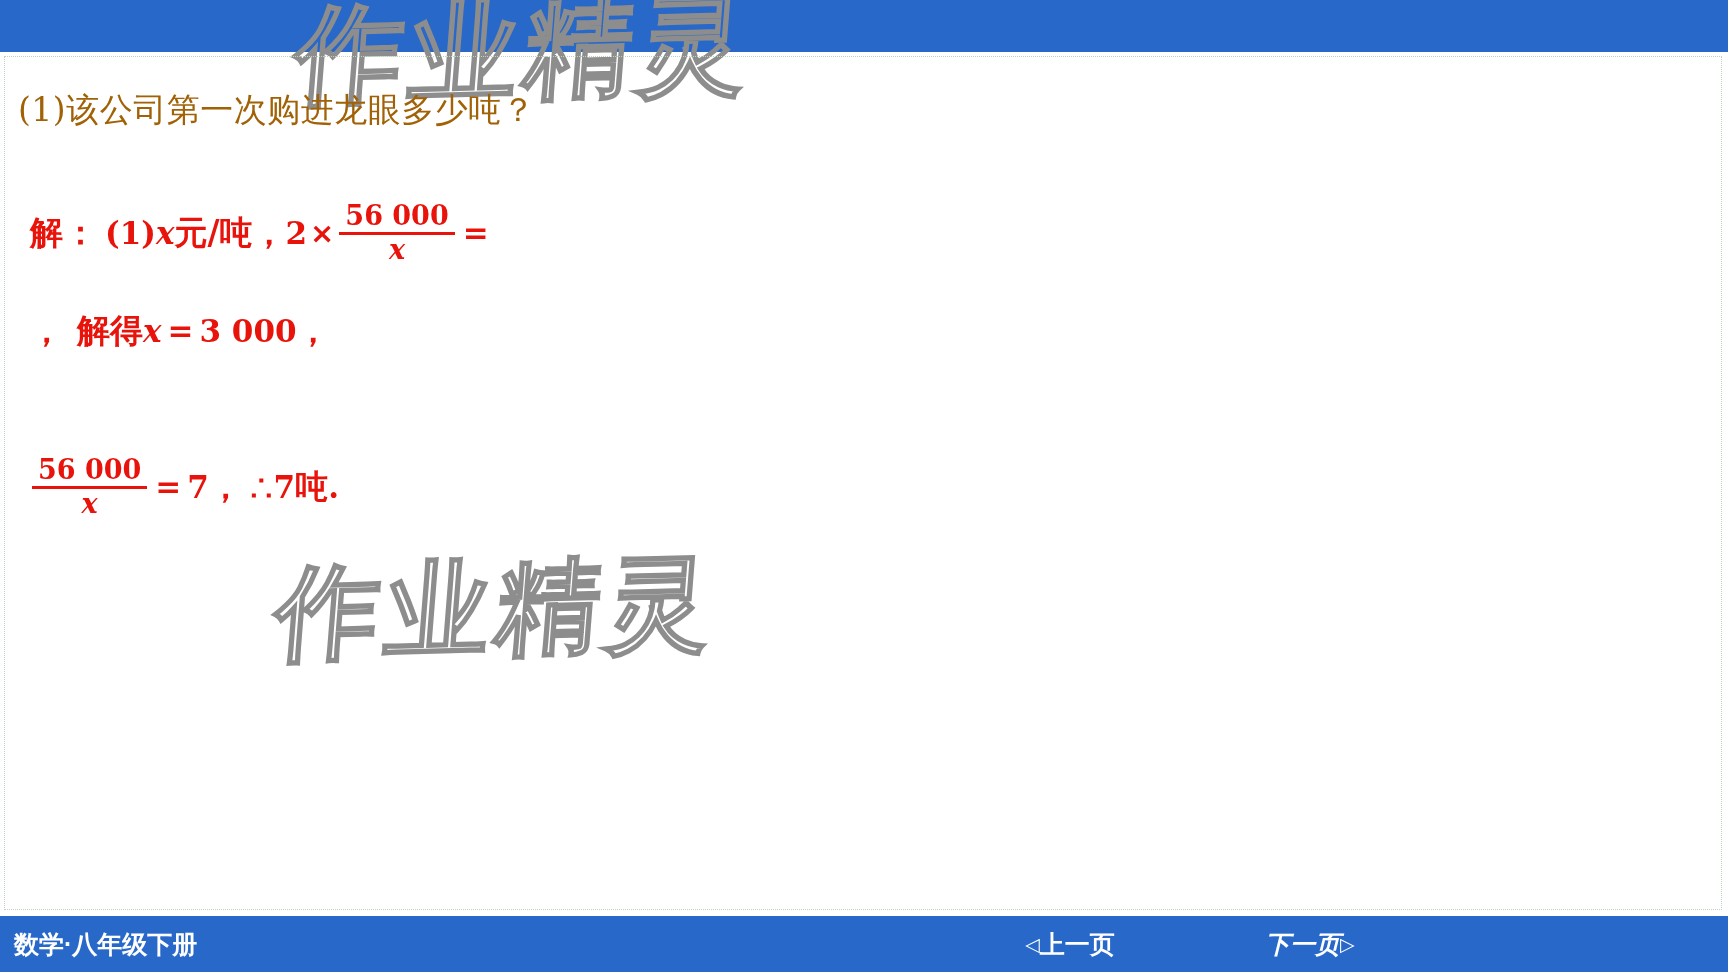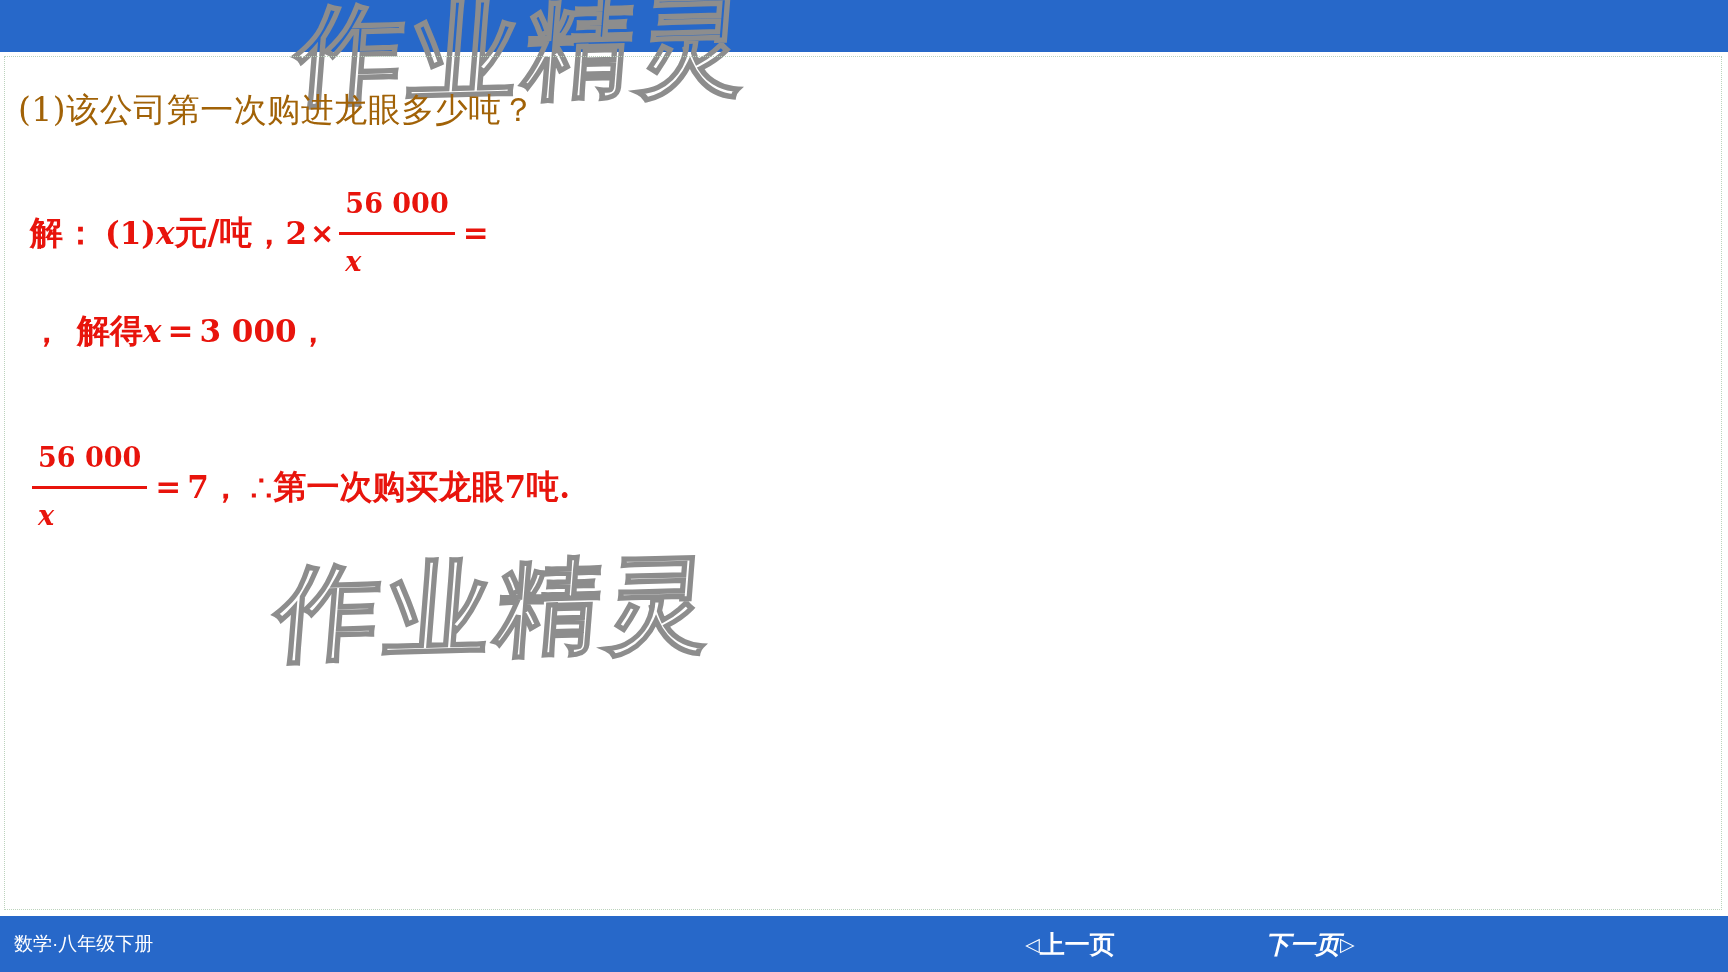--- a/index.html
+++ b/index.html
@@ -52,22 +52,22 @@
     width: 1728px;
     height: 56px;
     background: #2768c9;
     display: flex;
     align-items: center;
   }
   #book-label {
     position: absolute;
     left: 14px;
     color: #ffffff;
-    font-size: 19px;
-    font-weight: normal;
+    font-size: 25px;
+    font-weight: bold;
     letter-spacing: 0px;
     white-space: nowrap;
   }
   .nav-btn {
     position: absolute;
     color: #ffffff;
     font-size: 25px;
     font-weight: bold;
     white-space: nowrap;
     cursor: pointer;
@@ -142,26 +142,25 @@
     font-weight: bold;
     padding: 0 6px;
   }
   .sp { display: inline-block; width: 14px; }
   .sp-s { display: inline-block; width: 7px; }
 
   
   .frac {
     display: inline-flex;
     flex-direction: column;
-    align-items: flex-start;
+    align-items: center;
     justify-content: center;
     vertical-align: middle;
     margin: 0 2px;
     line-height: 1.05;
-    gap: 12px;
   }
   .frac .top {
     font-family: "DejaVu Serif", "Liberation Serif", serif;
     font-size: 27px;
     font-weight: bold;
     padding: 0 6px 1px 6px;
   }
   .frac .bar {
     width: 100%;
     height: 3px;
@@ -245,21 +244,20 @@
       <span class="frac">
         <span class="top">56 000</span>
         <span class="bar"></span>
         <span class="bot">x</span>
       </span>
       <span class="eq">=</span>
       <span class="num">7</span>
       <span class="cn">，</span>
       <span class="sp-s"></span>
       <span class="num">∴</span>
-      <span class="cn">第一次购买龙眼</span>
       <span class="num">7</span>
       <span class="cn">吨</span>
       <span class="num">.</span>
     </div>
 
   </div>
 
   <div class="watermark" id="watermark-mid">作业精灵</div>
 
   <div id="bottom-band">

